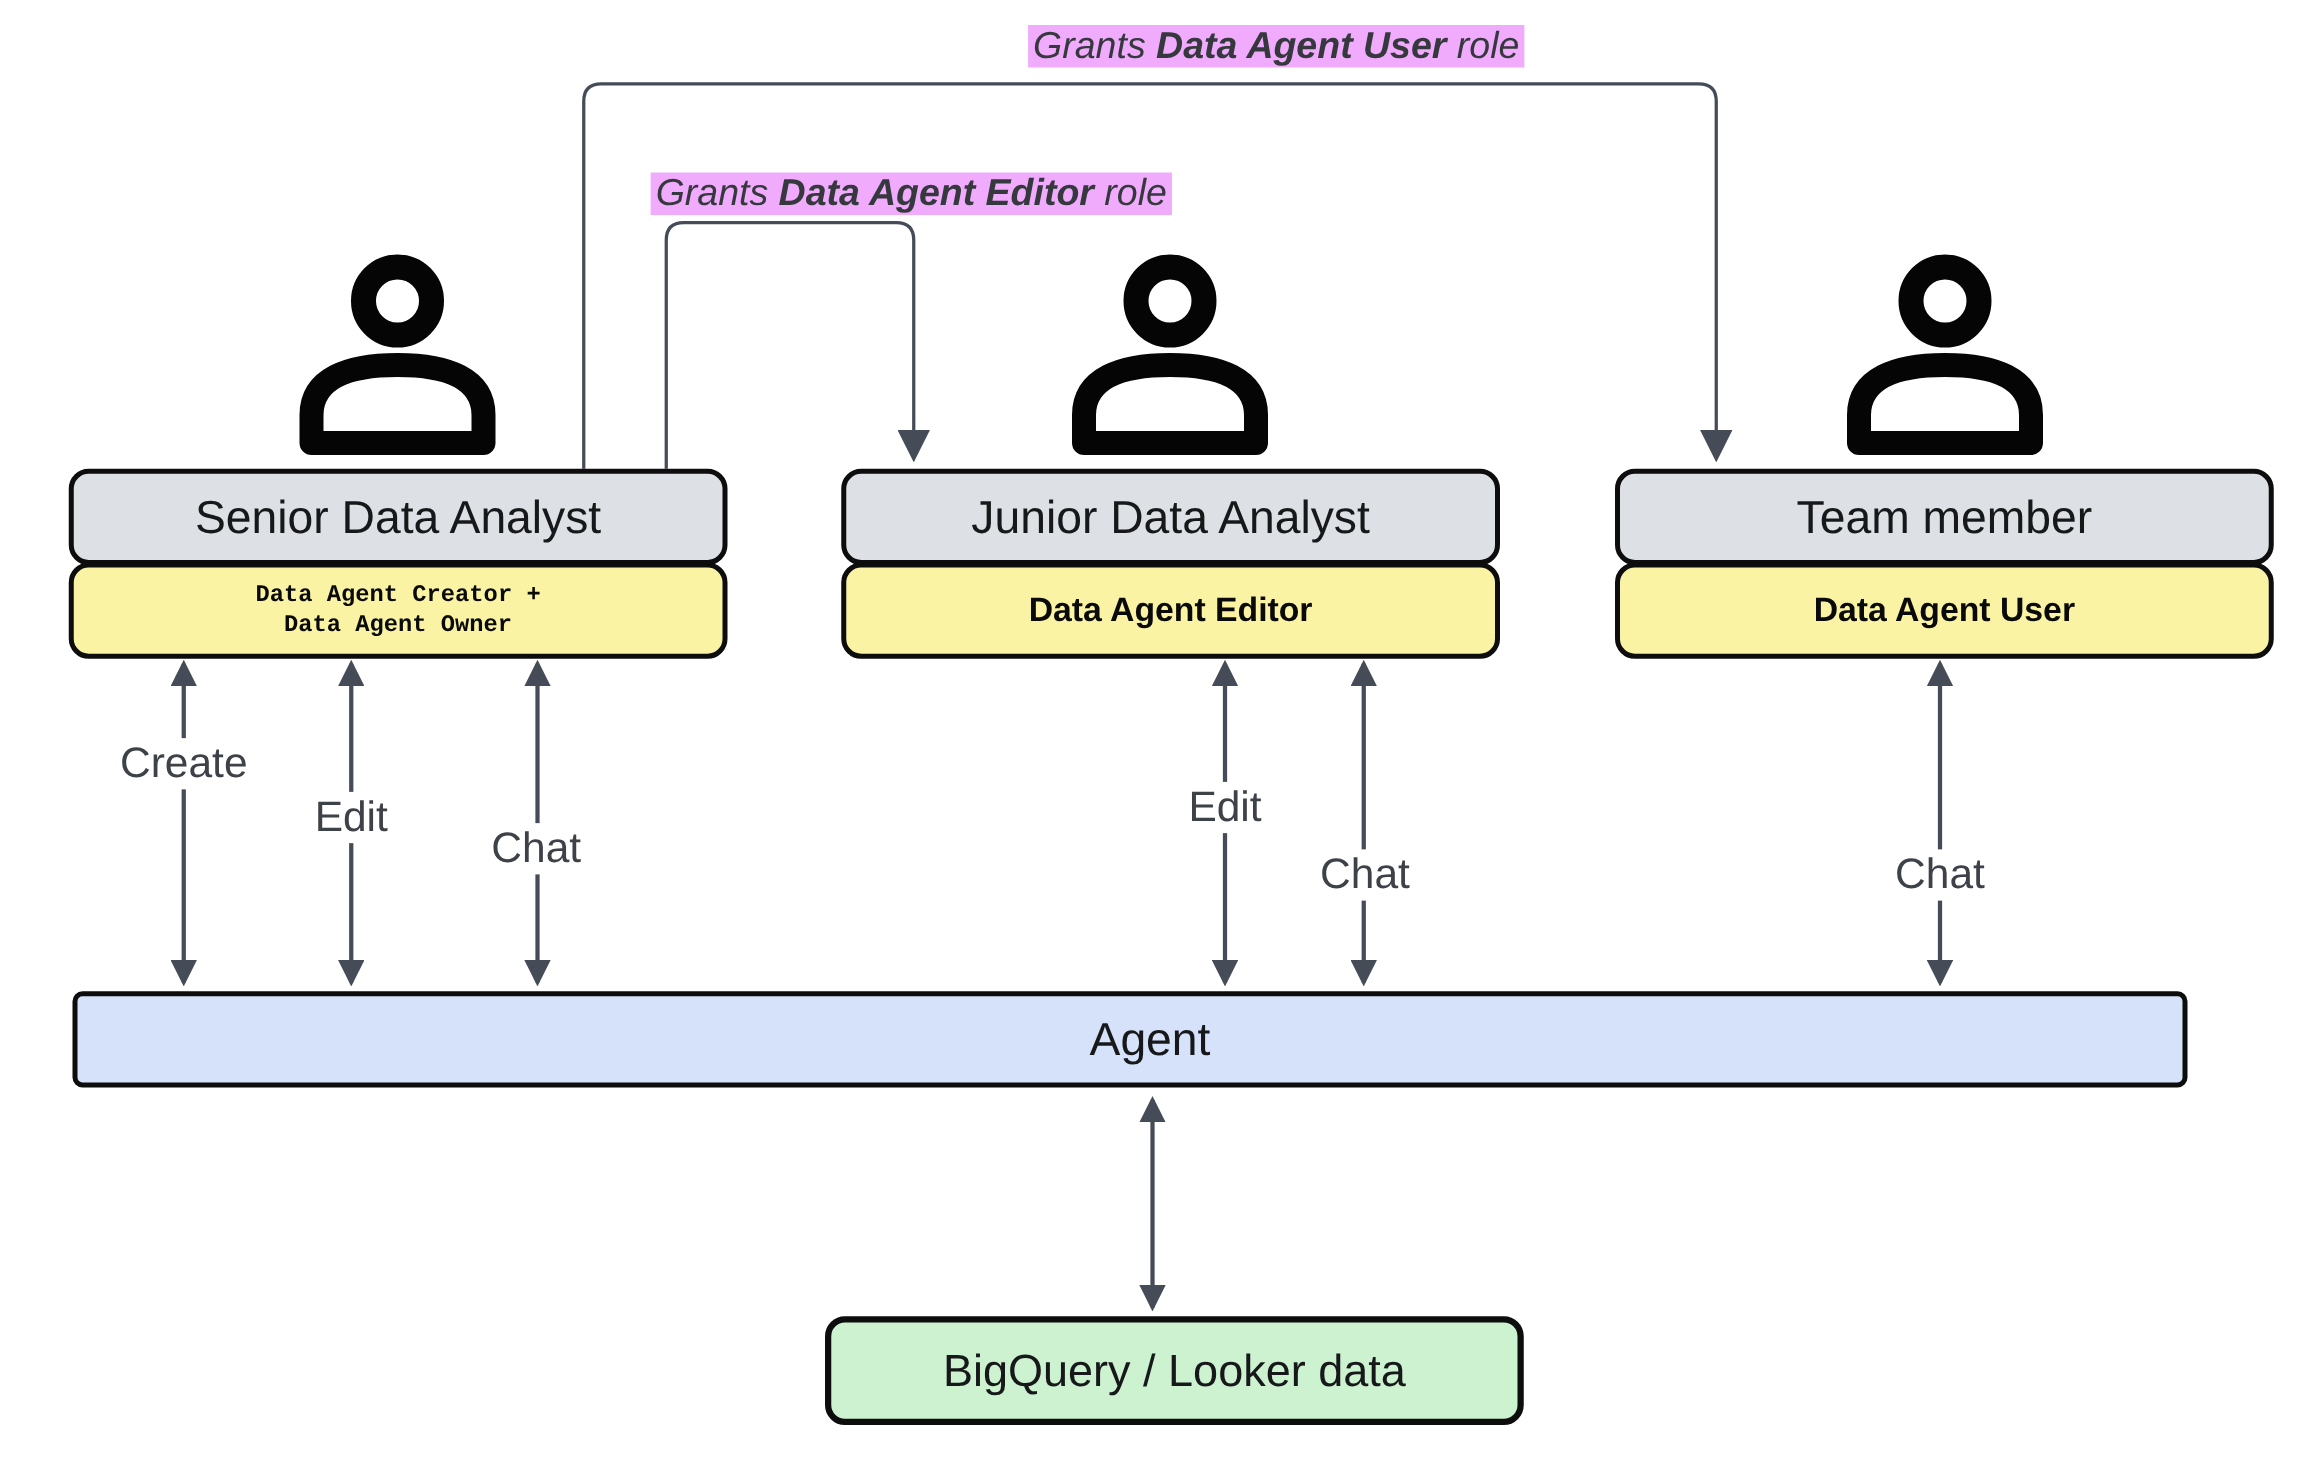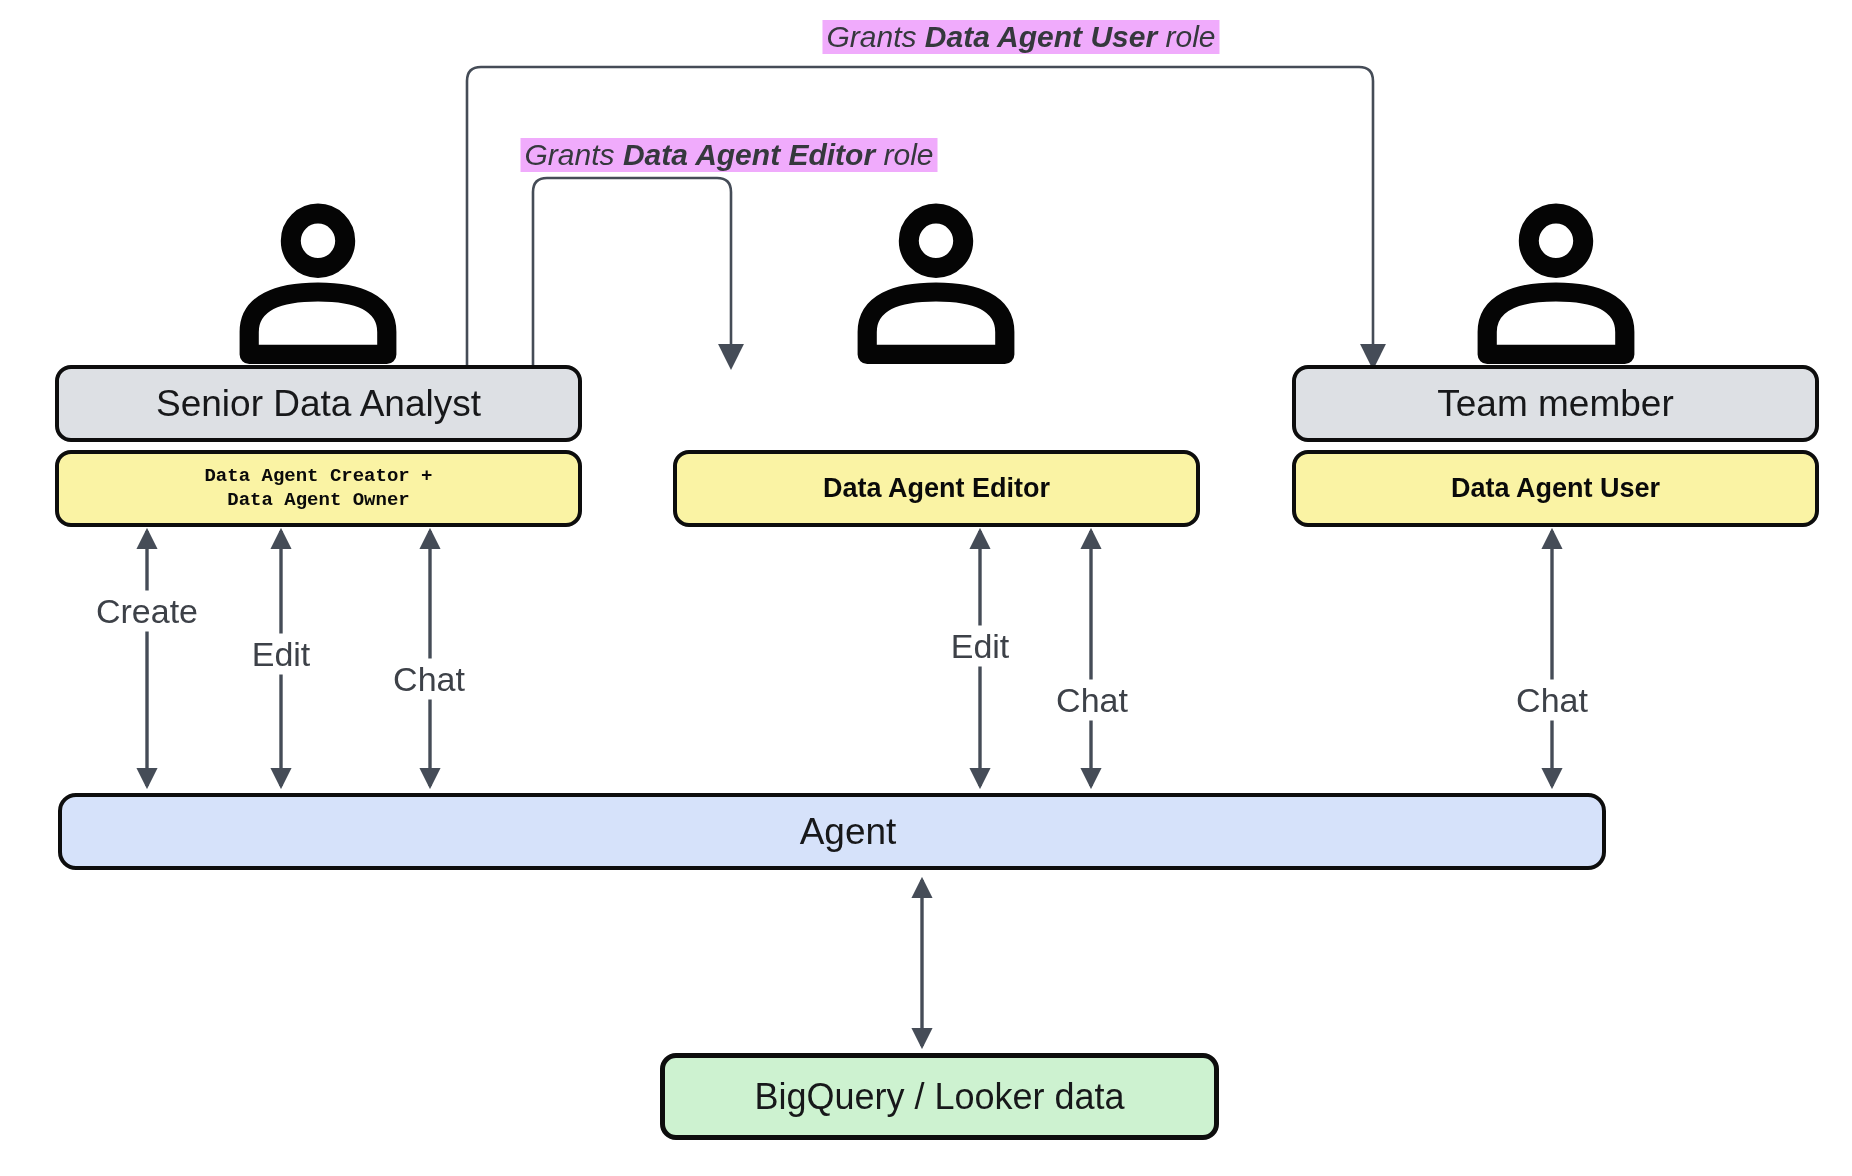--- a/index.html
+++ b/index.html
@@ -24,39 +24,39 @@
     position:absolute;
     box-sizing:border-box;
     border:4px solid var(--border);
     border-radius:16px;
     display:flex;align-items:center;justify-content:center;
     text-align:center;
     z-index:2;
     background:#fff;
   }
   .actor-title{
-    left:0;top:365px;width:527px;height:77px;
+    left:0;top:375px;width:527px;height:77px;
     background:var(--actor-title-fill);
     font-size:37px;color:#17181a;
   }
   .actor-role{
     left:0;top:450px;width:527px;height:77px;
     background:var(--role-fill);
     font-weight:bold;color:#0a0a0a;
     white-space:pre-line;
     line-height:1.25;
   }
   .role-two-line{font-size:19px;font-family:Liberation Mono, monospace;}
   .role-one-line{font-size:27px;}
   .person{position:absolute;top:203px;width:160px;height:162px;z-index:2;}
   .agent-bar{
-    left:58px;top:793px;width:1548px;height:77px;
+    left:58px;top:793px;width:1692px;height:77px;
     background:var(--agent-fill);
     font-size:37px;color:#17181a;
-    border-radius:18px;
+    border-radius:8px;
     padding-left:32px;
   }
   .data-box{
     left:660px;top:1053px;width:559px;height:87px;
     background:var(--data-fill);
     font-size:36px;color:#17181a;
     border-width:5px;
   }
   .action-label{
     position:absolute;
@@ -117,20 +117,21 @@
   </svg>
   <svg class="person" style="left:1476px" viewBox="0 0 100 100">
     <circle cx="50" cy="23" r="17" fill="none" stroke="#050505" stroke-width="12.5"></circle>
     <path d="M 7 94 V 80 C 7 62 25 55 50 55 C 75 55 93 62 93 80 V 94 Z" fill="#ffffff" stroke="#050505" stroke-width="12" stroke-linejoin="round"></path>
   </svg>
 
   <div class="box actor-title" style="left:55px">Senior Data Analyst</div>
   <div class="box actor-role role-two-line" style="left:55px">Data Agent Creator +
 Data Agent Owner</div>
 
+  <div class="box actor-title" style="left:673px">Junior Data Analyst</div>
   <div class="box actor-role role-one-line" style="left:673px">Data Agent Editor</div>
 
   <div class="box actor-title" style="left:1292px">Team member</div>
   <div class="box actor-role role-one-line" style="left:1292px">Data Agent User</div>
 
   <div class="box agent-bar">Agent</div>
 
   <div class="box data-box">BigQuery / Looker data</div>
 
   <div class="grant-label" style="left:1021px;top:37px">

